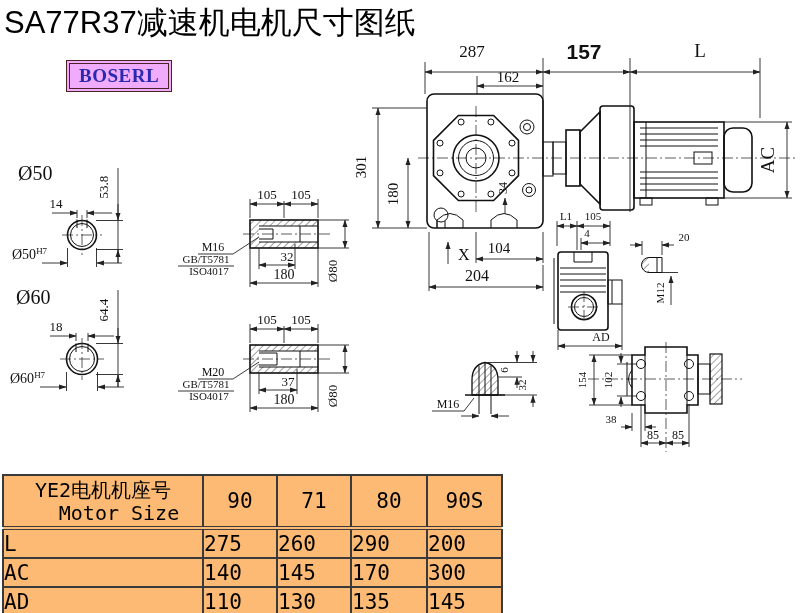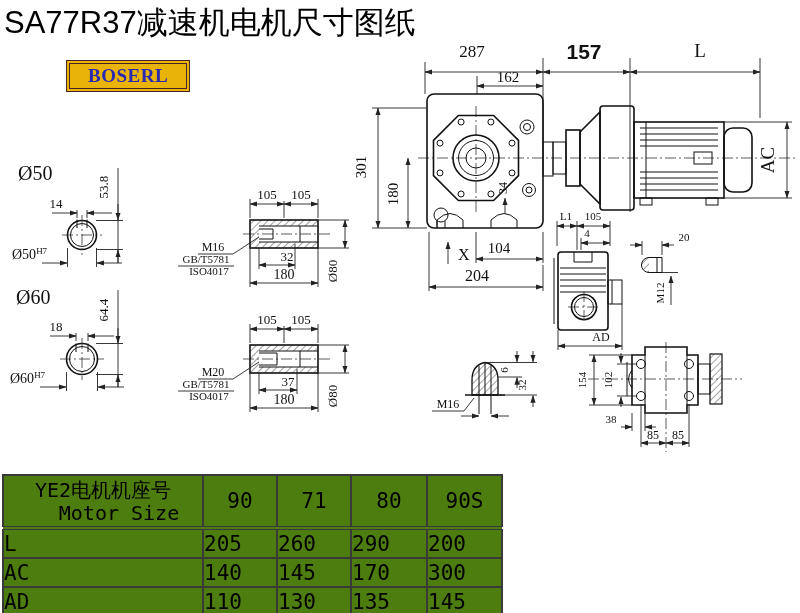--- a/index.html
+++ b/index.html
@@ -1,34 +1,34 @@
 <!DOCTYPE html>
 <html><head>
 <meta charset="utf-8">
 <style>
   html,body{margin:0;padding:0;}
   body{width:800px;height:613px;background:#fff;position:relative;overflow:hidden;
        font-family:"Liberation Sans",sans-serif;}
   .title{position:absolute;left:4px;top:2px;font-size:31px;font-weight:normal;
          color:#000;letter-spacing:0px;white-space:nowrap;}
-  .logo{position:absolute;left:66px;top:60px;border:4px double #4a2323;background:#eab308;
-        padding:1px 18px;}
+  .logo{position:absolute;left:66px;top:60px;border:4px double #4a2323;background:#f0abfc;
+        padding:1px 9px;}
   .logo span{font-family:"Liberation Serif",serif;font-size:19px;font-weight:bold;
              color:#2a2ab0;letter-spacing:0.5px;}
   svg.drawing{position:absolute;left:0;top:0;}
   .t{font-family:"Liberation Serif",serif;fill:#111;}
   .tb{font-family:"Liberation Sans",sans-serif;font-weight:bold;fill:#111;}
   .o{fill:none;stroke:#111;stroke-width:1.6;}
   .o2{fill:none;stroke:#111;stroke-width:1;}
   .d{fill:none;stroke:#222;stroke-width:0.9;}
   .cl{fill:none;stroke:#333;stroke-width:0.8;stroke-dasharray:11 3 2 3;}
   table.dim{position:absolute;left:2px;top:474px;border-collapse:collapse;table-layout:fixed;
             font-family:"DejaVu Sans Mono",monospace;color:#000;}
   table.dim td,table.dim th{border:2px solid #3a3a3a;vertical-align:middle;
-            font-weight:normal;padding:0;background:#4d7c0f;margin-left:28px;}
+            font-weight:normal;padding:0;background:#fdba74;margin-left:28px;}
   table.dim tr.hdr th{height:50px;border-bottom:4px double #3a3a3a;}
   table.dim tr.row td{height:27px;font-size:21px;}
   .hcn{font-size:20px;line-height:24px;}
   .hen{font-size:20px;line-height:23px;padding-left:32px;}
   .sz{font-size:21px;}
 </style>
 </head>
 <body>
 
 <div class="title">SA77R37减速机电机尺寸图纸</div>
@@ -311,21 +311,21 @@
         <div class="hcn">YE2电机机座号</div>
         <div class="hen">Motor Size</div>
       </th>
       <th class="sz">90</th>
       <th class="sz">71</th>
       <th class="sz">80</th>
       <th class="sz">90S</th>
     </tr>
     <tr class="row">
       <td>L</td>
-      <td>205</td>
+      <td>275</td>
       <td>260</td>
       <td>290</td>
       <td>200</td>
     </tr>
     <tr class="row">
       <td>AC</td>
       <td>140</td>
       <td>145</td>
       <td>170</td>
       <td>300</td>

